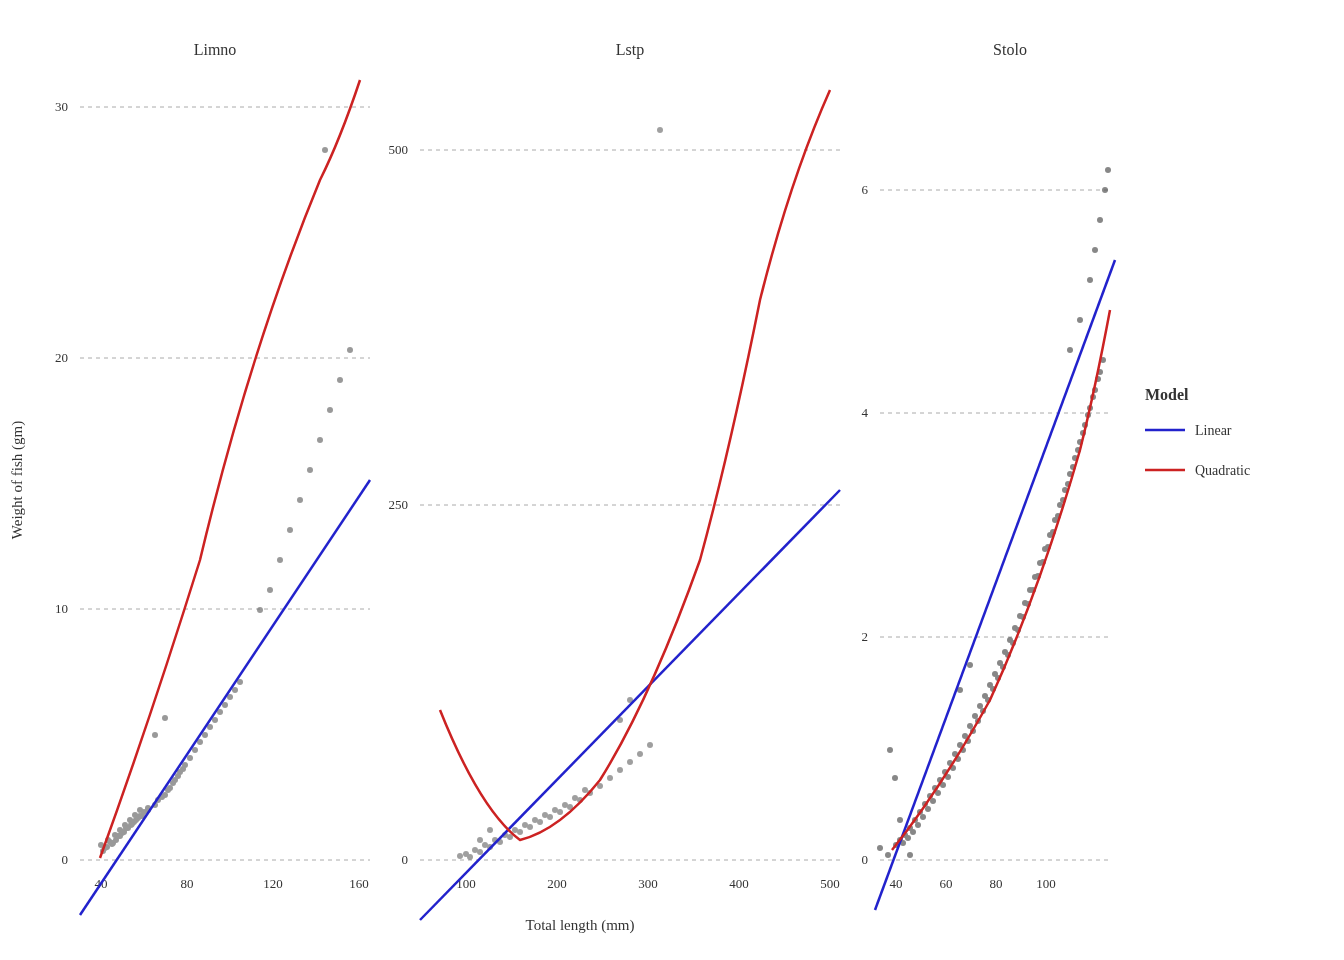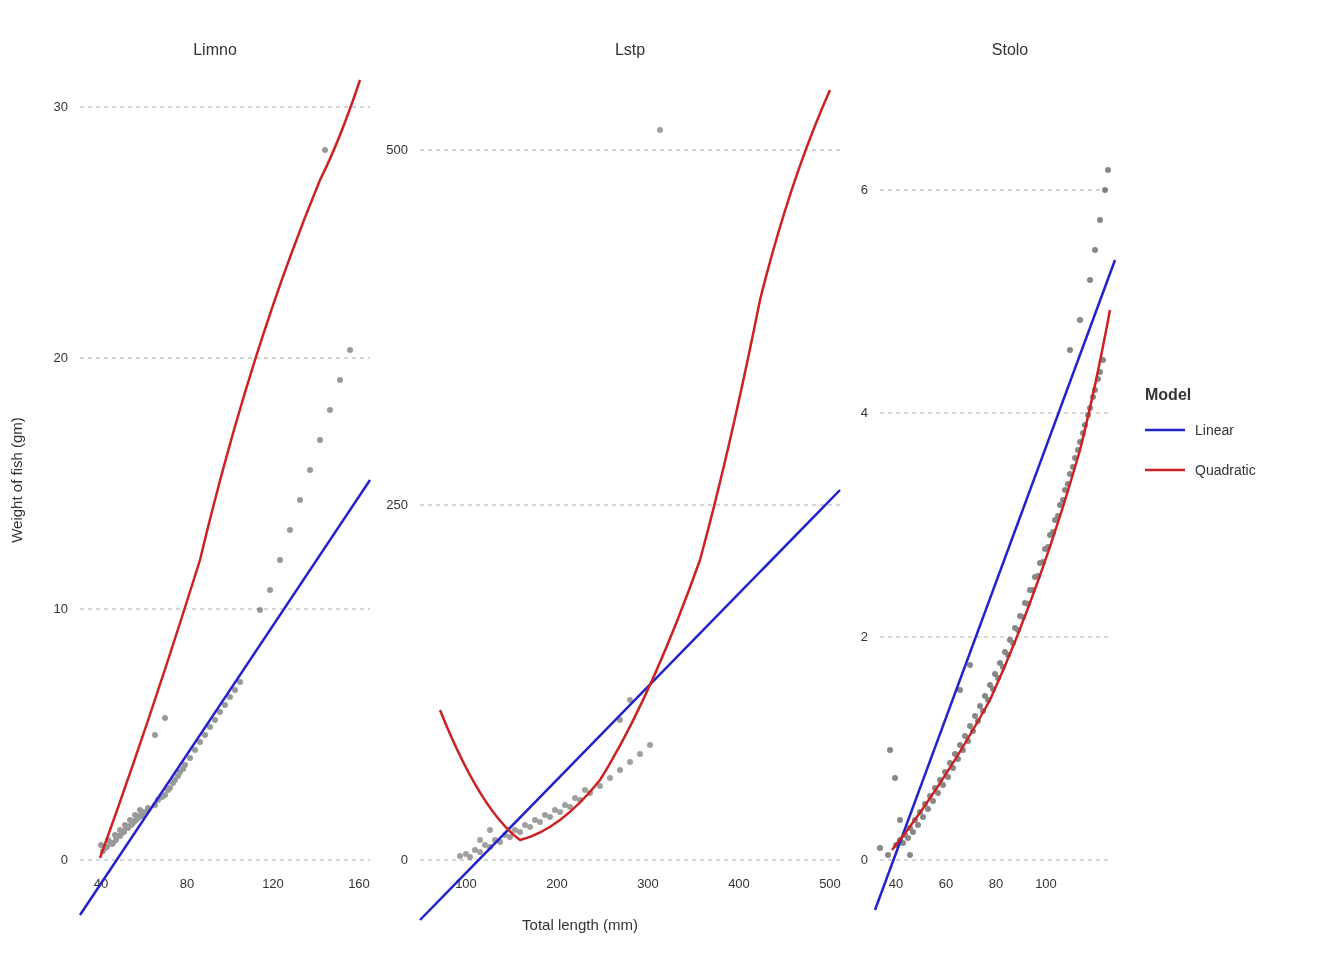--- a/index.html
+++ b/index.html
@@ -8,20 +8,21 @@
       font-family: Arial, sans-serif;
       width: 1344px;
       height: 960px;
       overflow: hidden;
     }
     .chart-container {
       width: 1344px;
       height: 960px;
       position: relative;
       background: #a16207;
+      font-family: Liberation Serif, serif;
     }
     svg.main-chart {
       position: absolute;
       top: 0;
       left: 0;
       width: 1344px;
       height: 960px;
     }
   </style>
 </head>

